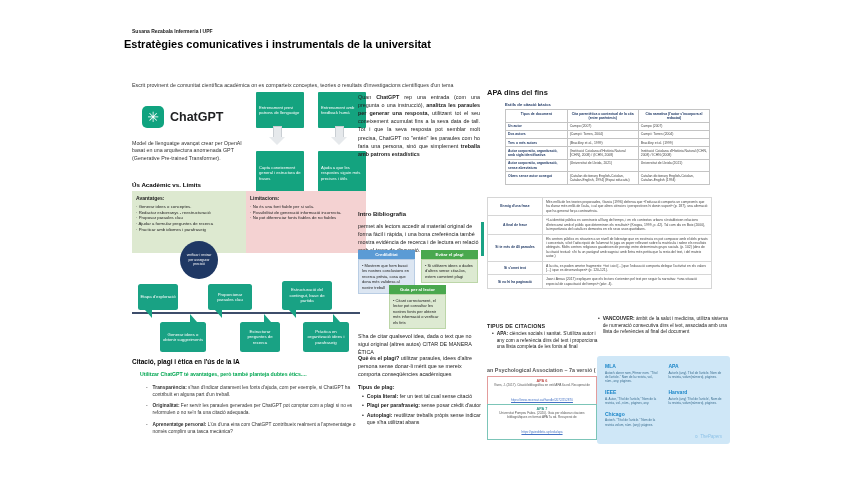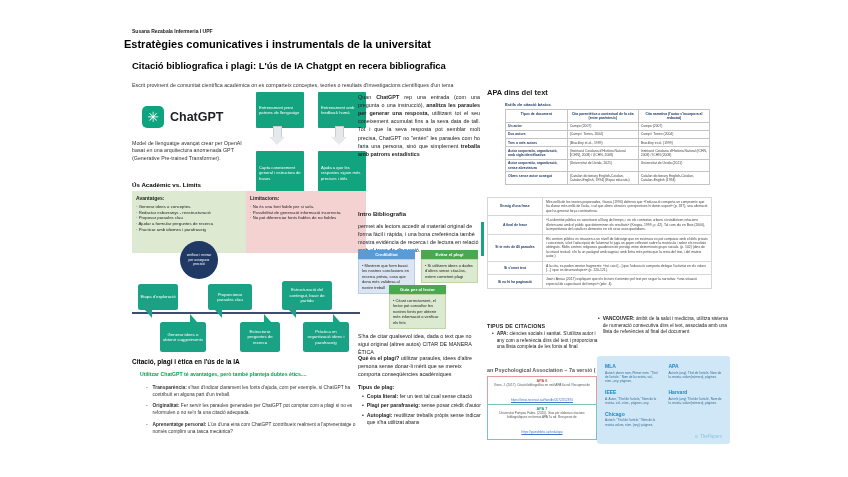--- a/index.html
+++ b/index.html
@@ -92,21 +92,20 @@
   .watermark{position:absolute;right:8px;bottom:5px;font-size:4.5px;font-style:italic;
              color:#8fc3e8;display:flex;align-items:center;gap:2px;}
 </style>
 </head>
 <body>
 
 <div class="page">
 
   <div class="abs author" style="left:132px;top:28px;">Susana Rezabala Infermeria I UPF</div>
   <div class="abs title" style="left:124px;top:38px;">Estratègies comunicatives i instrumentals de la universitat</div>
-  <div class="abs subtitle" style="left:132px;top:60px;">Citació bibliografica i plagi: L'ús de IA Chatgpt en recera bibliografica</div>
   <div class="abs intro" style="left:132px;top:82px;width:430px;">Escrit provinent de comunitat científica acadèmica on es comparteix conceptes, teories o resultats d'investigacions científiques d'un tema</div>
 
   <div class="abs" style="left:142px;top:106px;display:flex;align-items:center;gap:6px;">
     <div class="logo-badge">
         <span>✳</span>
       </div>
     <div class="wordmark">ChatGPT</div>
   </div>
   <div class="abs desc" style="left:132px;top:140px;width:118px;">Model de llenguatge avançat crear per OpenAI basat en una arquitectura anomenada GPT (Generative Pre-trained Transformer).</div>
 
@@ -201,21 +200,21 @@
     <div class="bul">
         <span class="dot">•</span>
         <span><span class="b">Plagi per parafraseig:</span><span> sense posar crèdit d'autor</span></span>
       </div>
     <div class="bul">
         <span class="dot">•</span>
         <span><span class="b">Autoplagi:</span><span> reutilitzar treballs pròpis sense indicar que s'ha utilitzat abans</span></span>
       </div>
   </div>
 
-  <div class="abs apa-h" style="left:487px;top:88px;">APA dins del text</div>
+  <div class="abs apa-h" style="left:487px;top:88px;">APA dins del fins</div>
   <div class="abs tbl-cap" style="left:505px;top:102px;">Estils de citació bàsics</div>
 
   <table class="abs t1" style="left:505px;top:109px;">
     <tbody>
         <tr>
       <th style="width:30%;">Tipus de document</th>
       <th style="width:35%;">Cita parentètica o contextual de la cita (entre parèntesis)</th>
       <th style="width:35%;">Cita narrativa (l'autor s'incorpora al redactat)</th>
     </tr>
     <tr>

